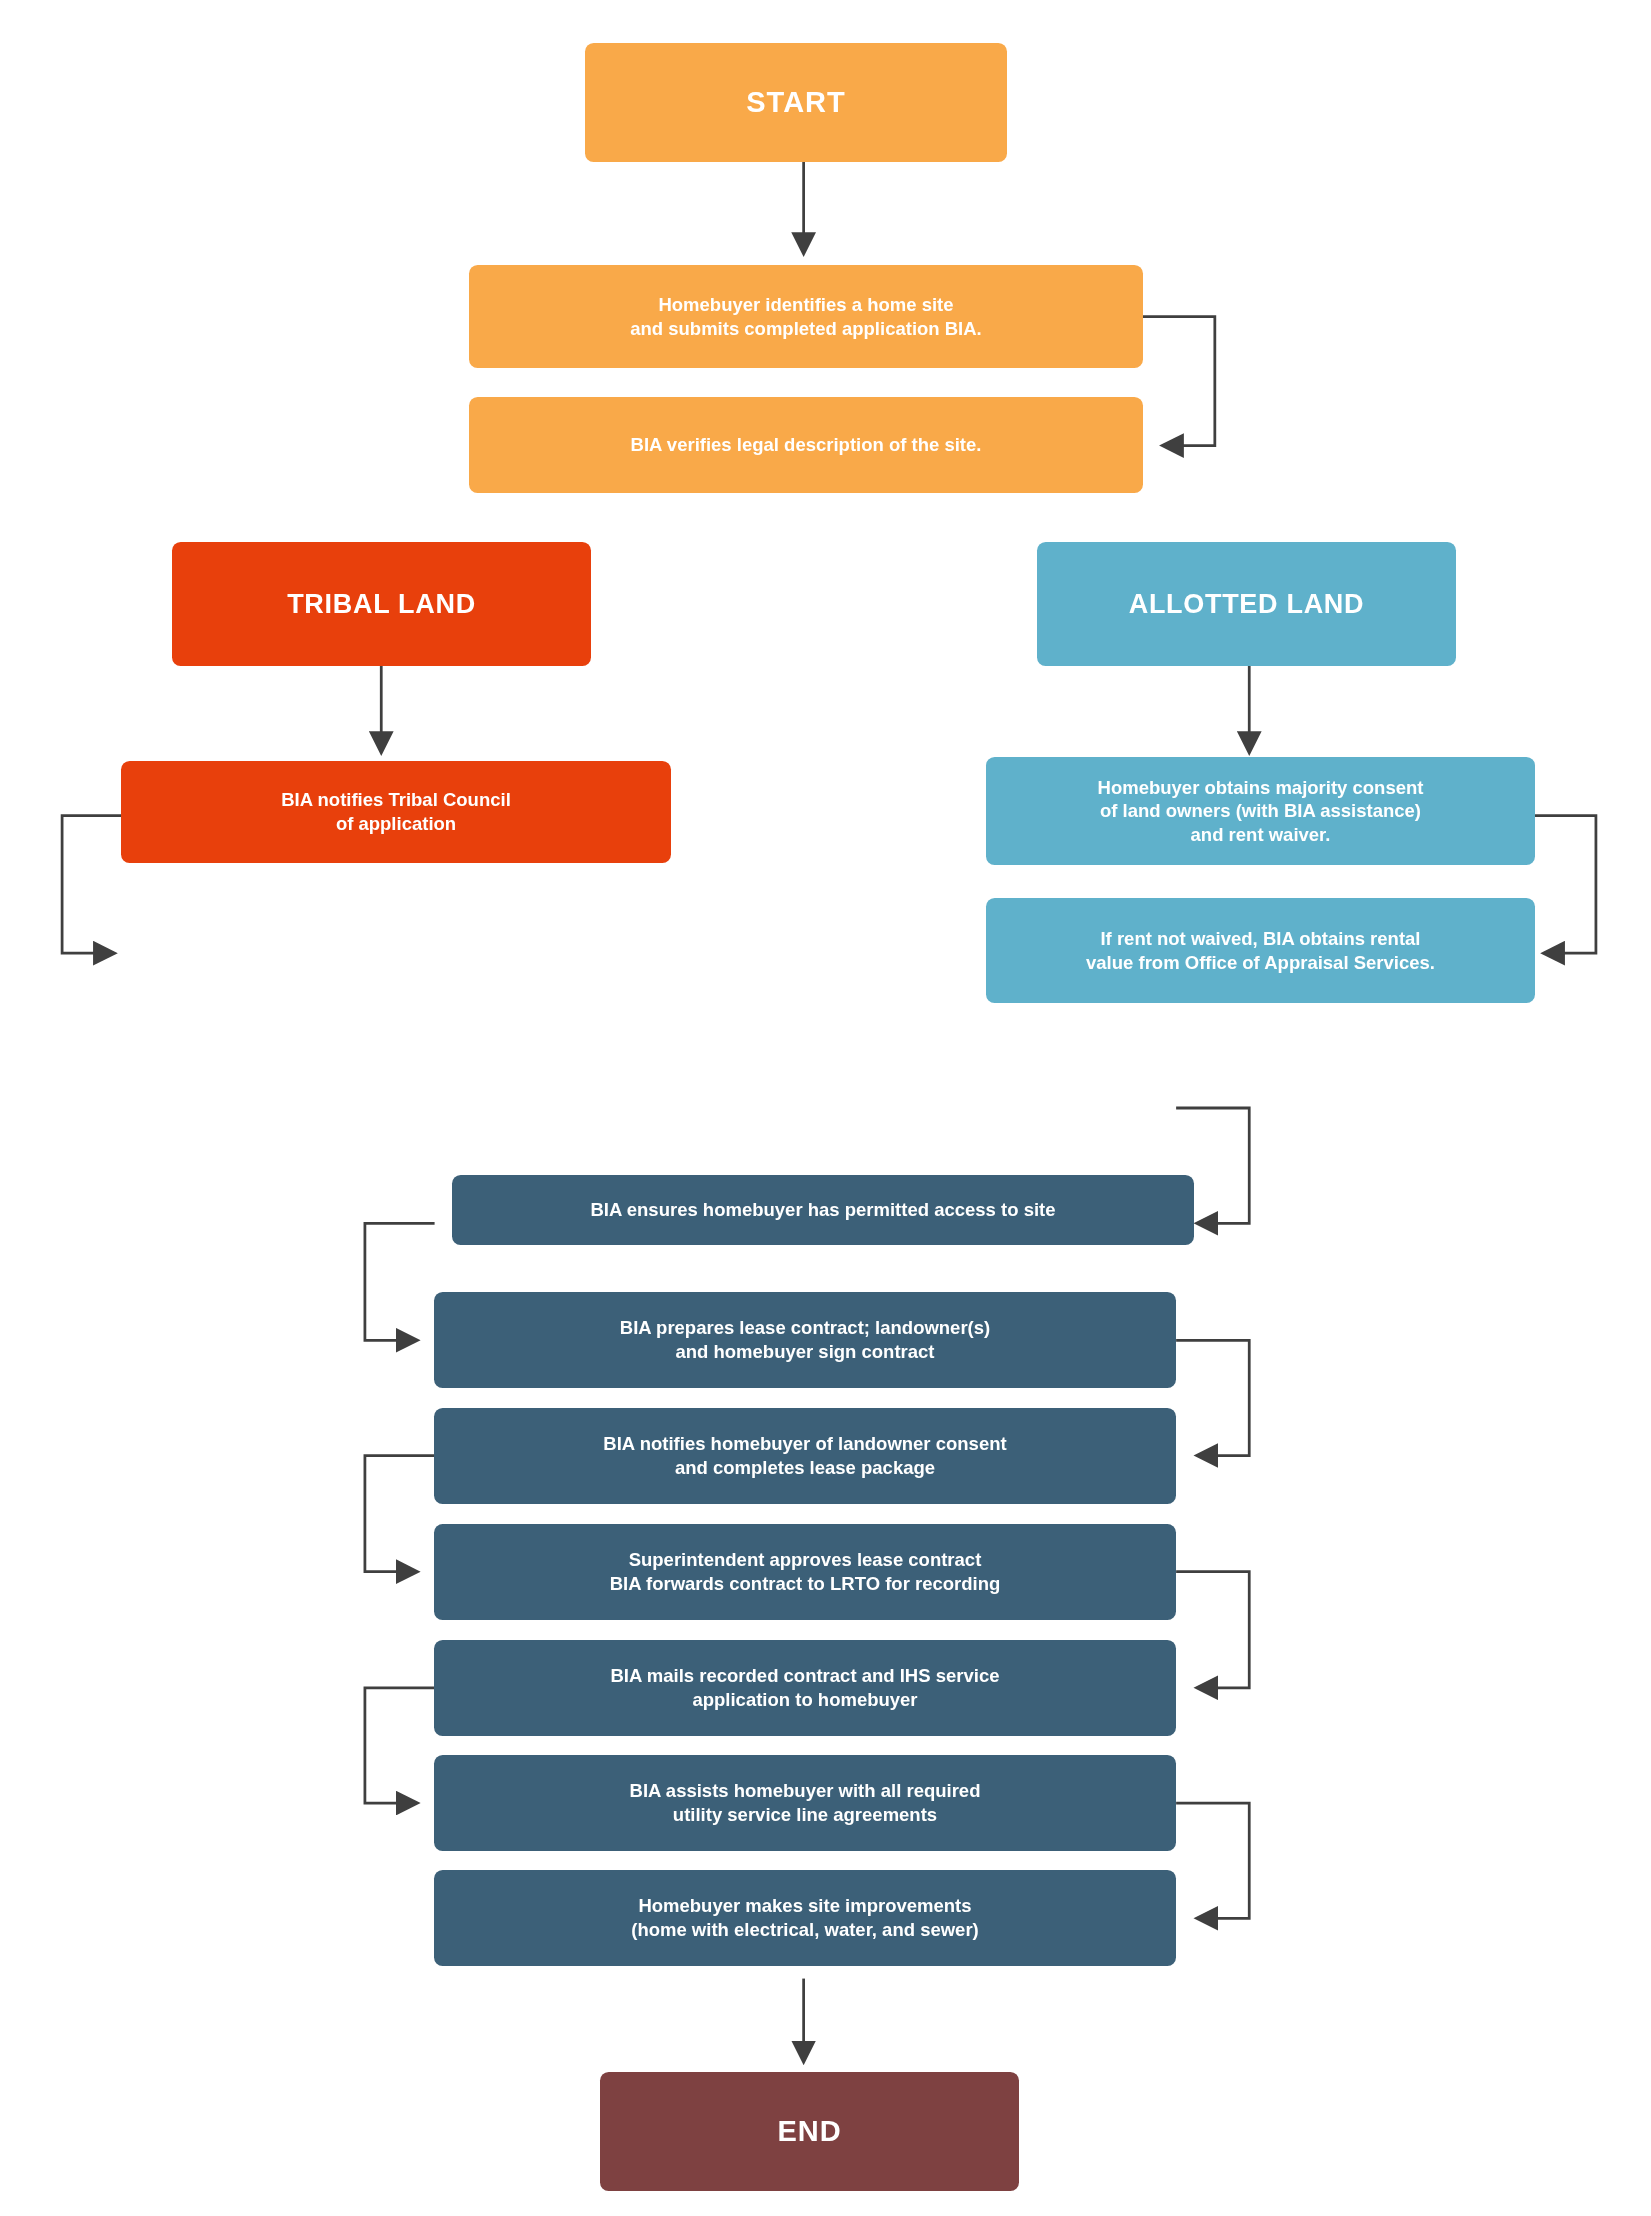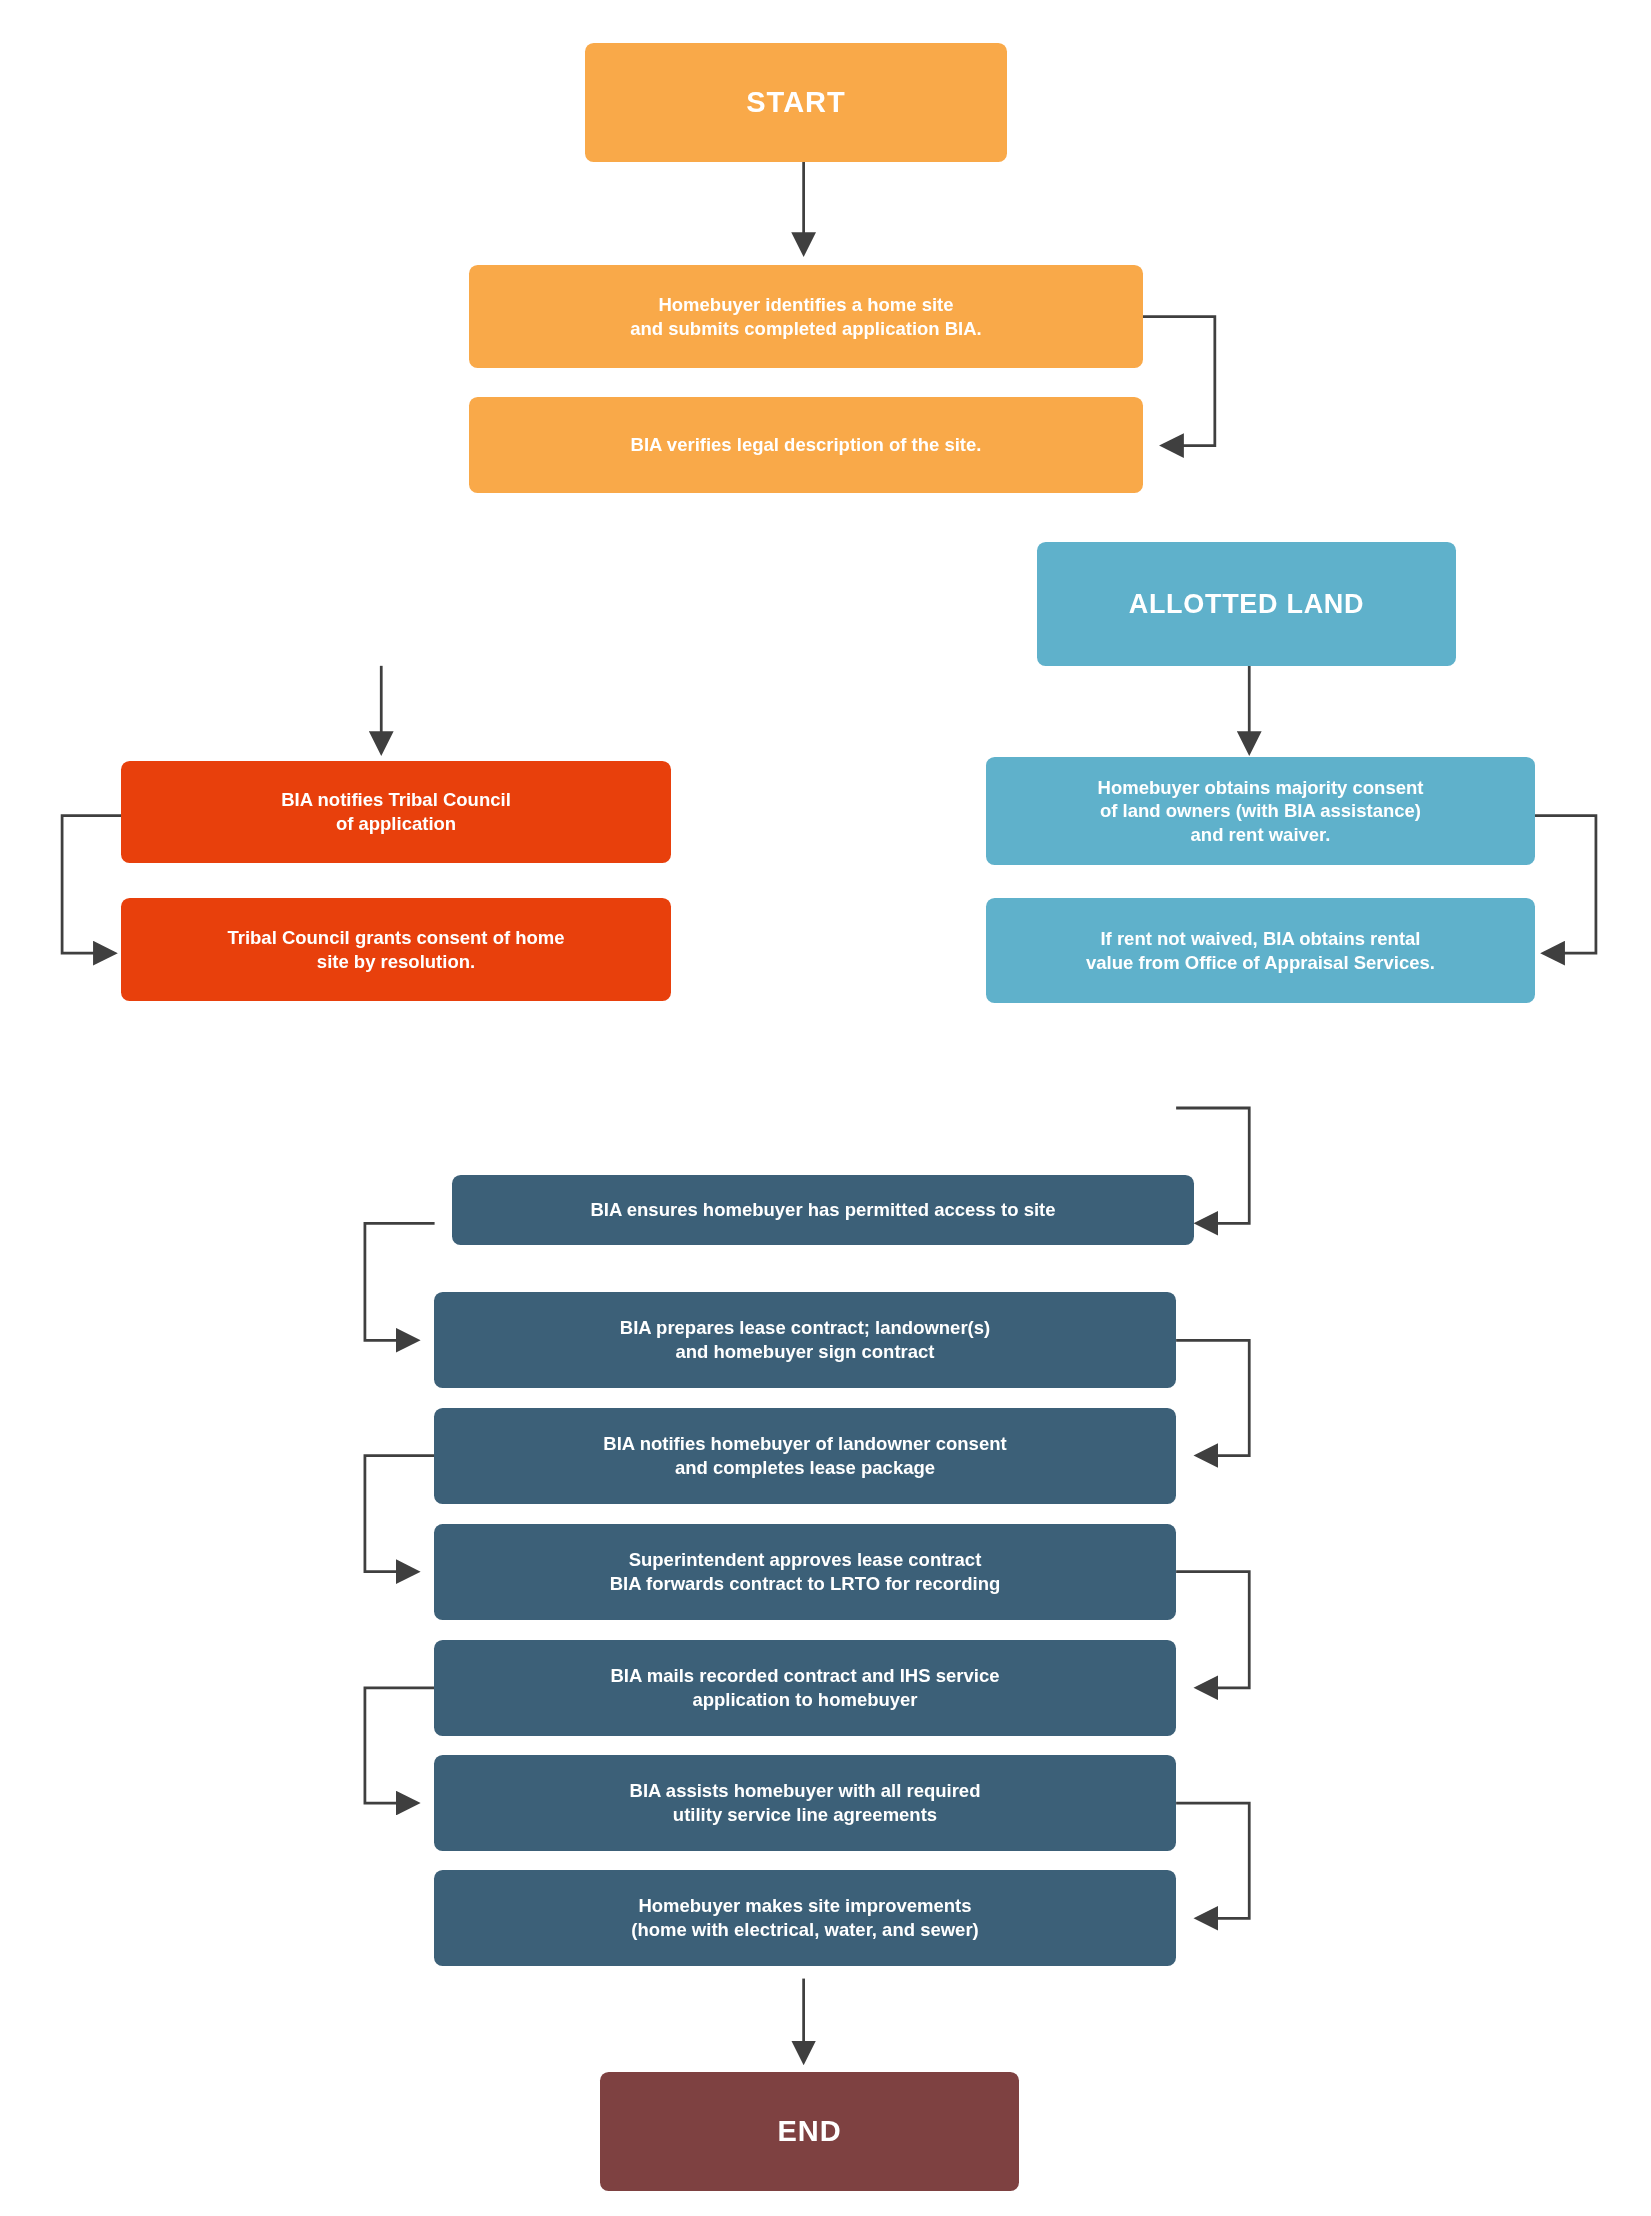--- a/index.html
+++ b/index.html
@@ -101,34 +101,33 @@
 
   <div class="node step" style="left:469px; top:265px; width:674px; height:103px; background:#f9a949;">
     <span class="txt">Homebuyer identifies a home site
 and submits completed application BIA.</span>
   </div>
 
   <div class="node step" style="left:469px; top:397px; width:674px; height:96px; background:#f9a949;">
     <span class="txt">BIA verifies legal description of the site.</span>
   </div>
 
+  <div class="node branch-head" style="left:172px; top:542px; width:419px; height:124px; background:#e8400c;">
+    <span class="txt">TRIBAL LAND</span>
+  </div>
 
   <div class="node branch-head" style="left:1037px; top:542px; width:419px; height:124px; background:#5fb1cb;">
     <span class="txt">ALLOTTED LAND</span>
   </div>
 
   <div class="node step" style="left:121px; top:761px; width:550px; height:102px; background:#e8400c;">
     <span class="txt">BIA notifies Tribal Council
 of application</span>
   </div>
 
-  <div class="node step" style="left:121px; top:898px; width:550px; height:103px; background:#e8400c;">
-    <span class="txt">Tribal Council grants consent of home
-site by resolution.</span>
-  </div>
 
   <div class="node step" style="left:986px; top:757px; width:549px; height:108px; background:#5fb1cb;">
     <span class="txt">Homebuyer obtains majority consent
 of land owners (with BIA assistance)
 and rent waiver.</span>
   </div>
 
   <div class="node step" style="left:986px; top:898px; width:549px; height:105px; background:#5fb1cb;">
     <span class="txt">If rent not waived, BIA obtains rental
 value from Office of Appraisal Services.</span>

